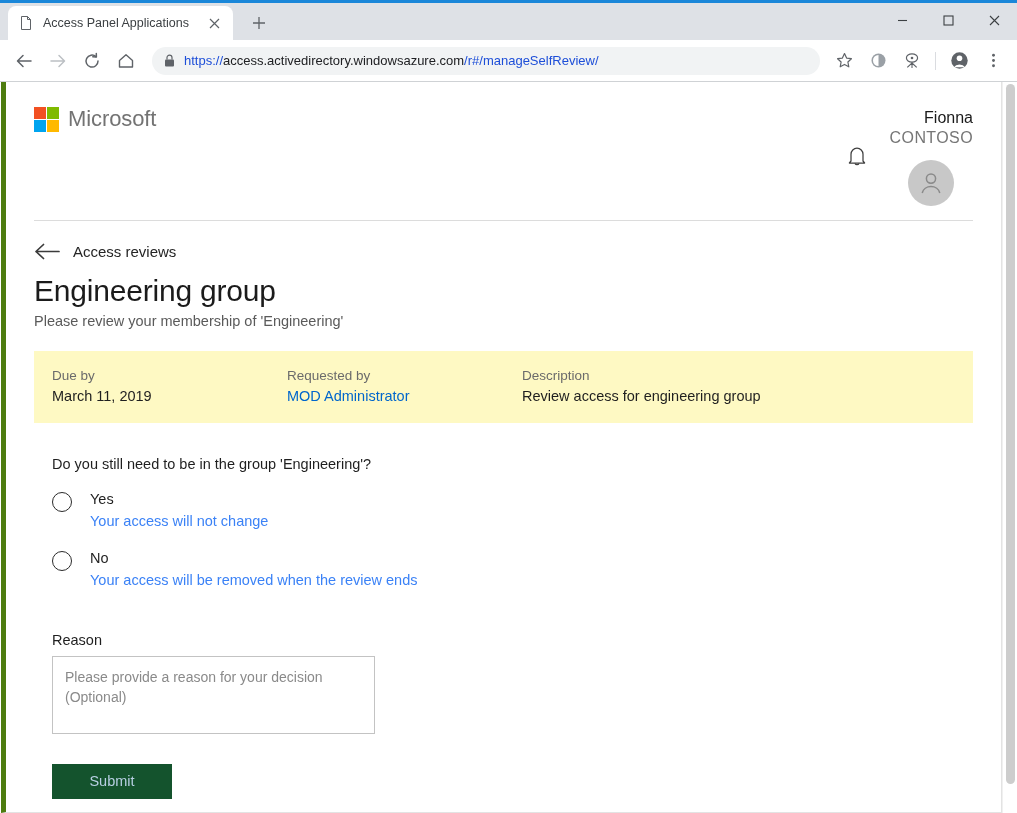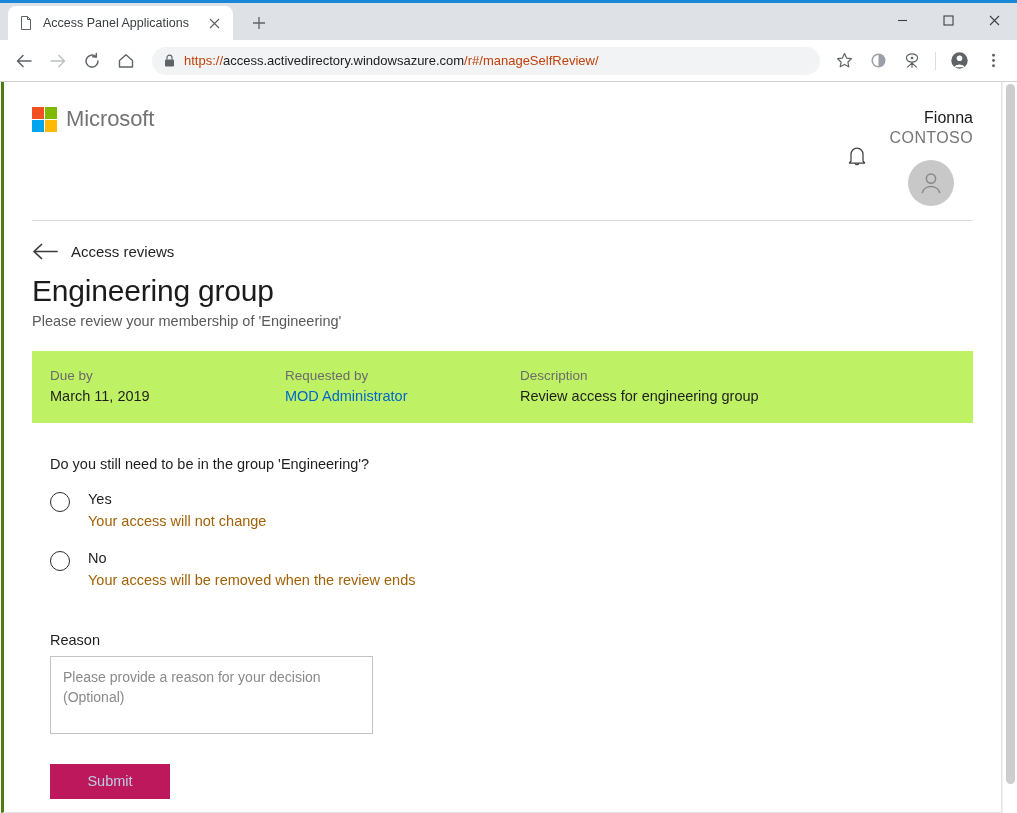--- a/index.html
+++ b/index.html
@@ -133,21 +133,21 @@
     min-width: 0;
   }
   .lock-icon { flex: 0 0 11px; color: #5f6368; display:flex; }
   .url-text {
     font-size: 13px;
     color: #202124;
     white-space: nowrap;
     overflow: hidden;
     text-overflow: ellipsis;
   }
-  .url-text .dim { color: #c2410c; }
+  .url-text .dim { color: #1d4ed8; }
 
   .tb-sep {
     width: 1px; height: 18px;
     background: #dadce0;
     margin: 0 5px;
     flex: 0 0 1px;
   }
 
   
   .viewport {
@@ -159,21 +159,21 @@
     border-top: 1px solid #cfd2d5;
   }
 
   .page {
     flex: 1;
     background: #ffffff;
     overflow: hidden;
     position: relative;
     display: flex;
     flex-direction: column;
-    border-left: 3px solid #4d7c0f;
+    border-left: 5px solid #4d7c0f;
     border-right: 1px solid #e3e3e3;
     border-bottom: 1px solid #e3e3e3;
     margin-left: 1px;
   }
 
   
   .scrollbar {
     width: 15px;
     flex: 0 0 15px;
     background: #ffffff;
@@ -298,21 +298,21 @@
     letter-spacing: -0.2px;
   }
   .page-subtitle {
     font-size: 14.5px;
     color: #5a5a5a;
     margin-top: 4px;
   }
 
   
   .infobar {
-    background: #bef264;
+    background: #fef9c3;
     margin-top: 22px;
     padding: 17px 18px 19px 18px;
     display: flex;
   }
   .info-col { }
   .info-col.c1 { width: 235px; }
   .info-col.c2 { width: 235px; }
   .info-col.c3 { flex: 1; }
   .info-label {
     font-size: 13.5px;
@@ -354,21 +354,21 @@
     background: #fff;
   }
   .opt-text { padding-top: 0; }
   .opt-title {
     font-size: 14.5px;
     color: #1f1f1f;
     line-height: 1.35;
   }
   .opt-desc {
     font-size: 14.5px;
-    color: #a16207;
+    color: #3b82f6;
     margin-top: 3px;
     line-height: 1.35;
   }
 
   
   .reason-block {
     margin-top: 24px;
     margin-left: 18px;
   }
   .reason-label {
@@ -392,21 +392,21 @@
   }
   .reason-box::placeholder { color: #8a8a8a; }
 
   .submit-wrap {
     margin-top: 30px;
     margin-left: 18px;
   }
   .submit-btn {
     width: 120px;
     height: 35px;
-    background: #be185d;
+    background: #14532d;
     border: none;
     color: #b8cfe3;
     font-size: 14.5px;
     font-family: "Liberation Sans", sans-serif;
     display: flex;
     align-items: center;
     justify-content: center;
   }
 
   .learn-more {

